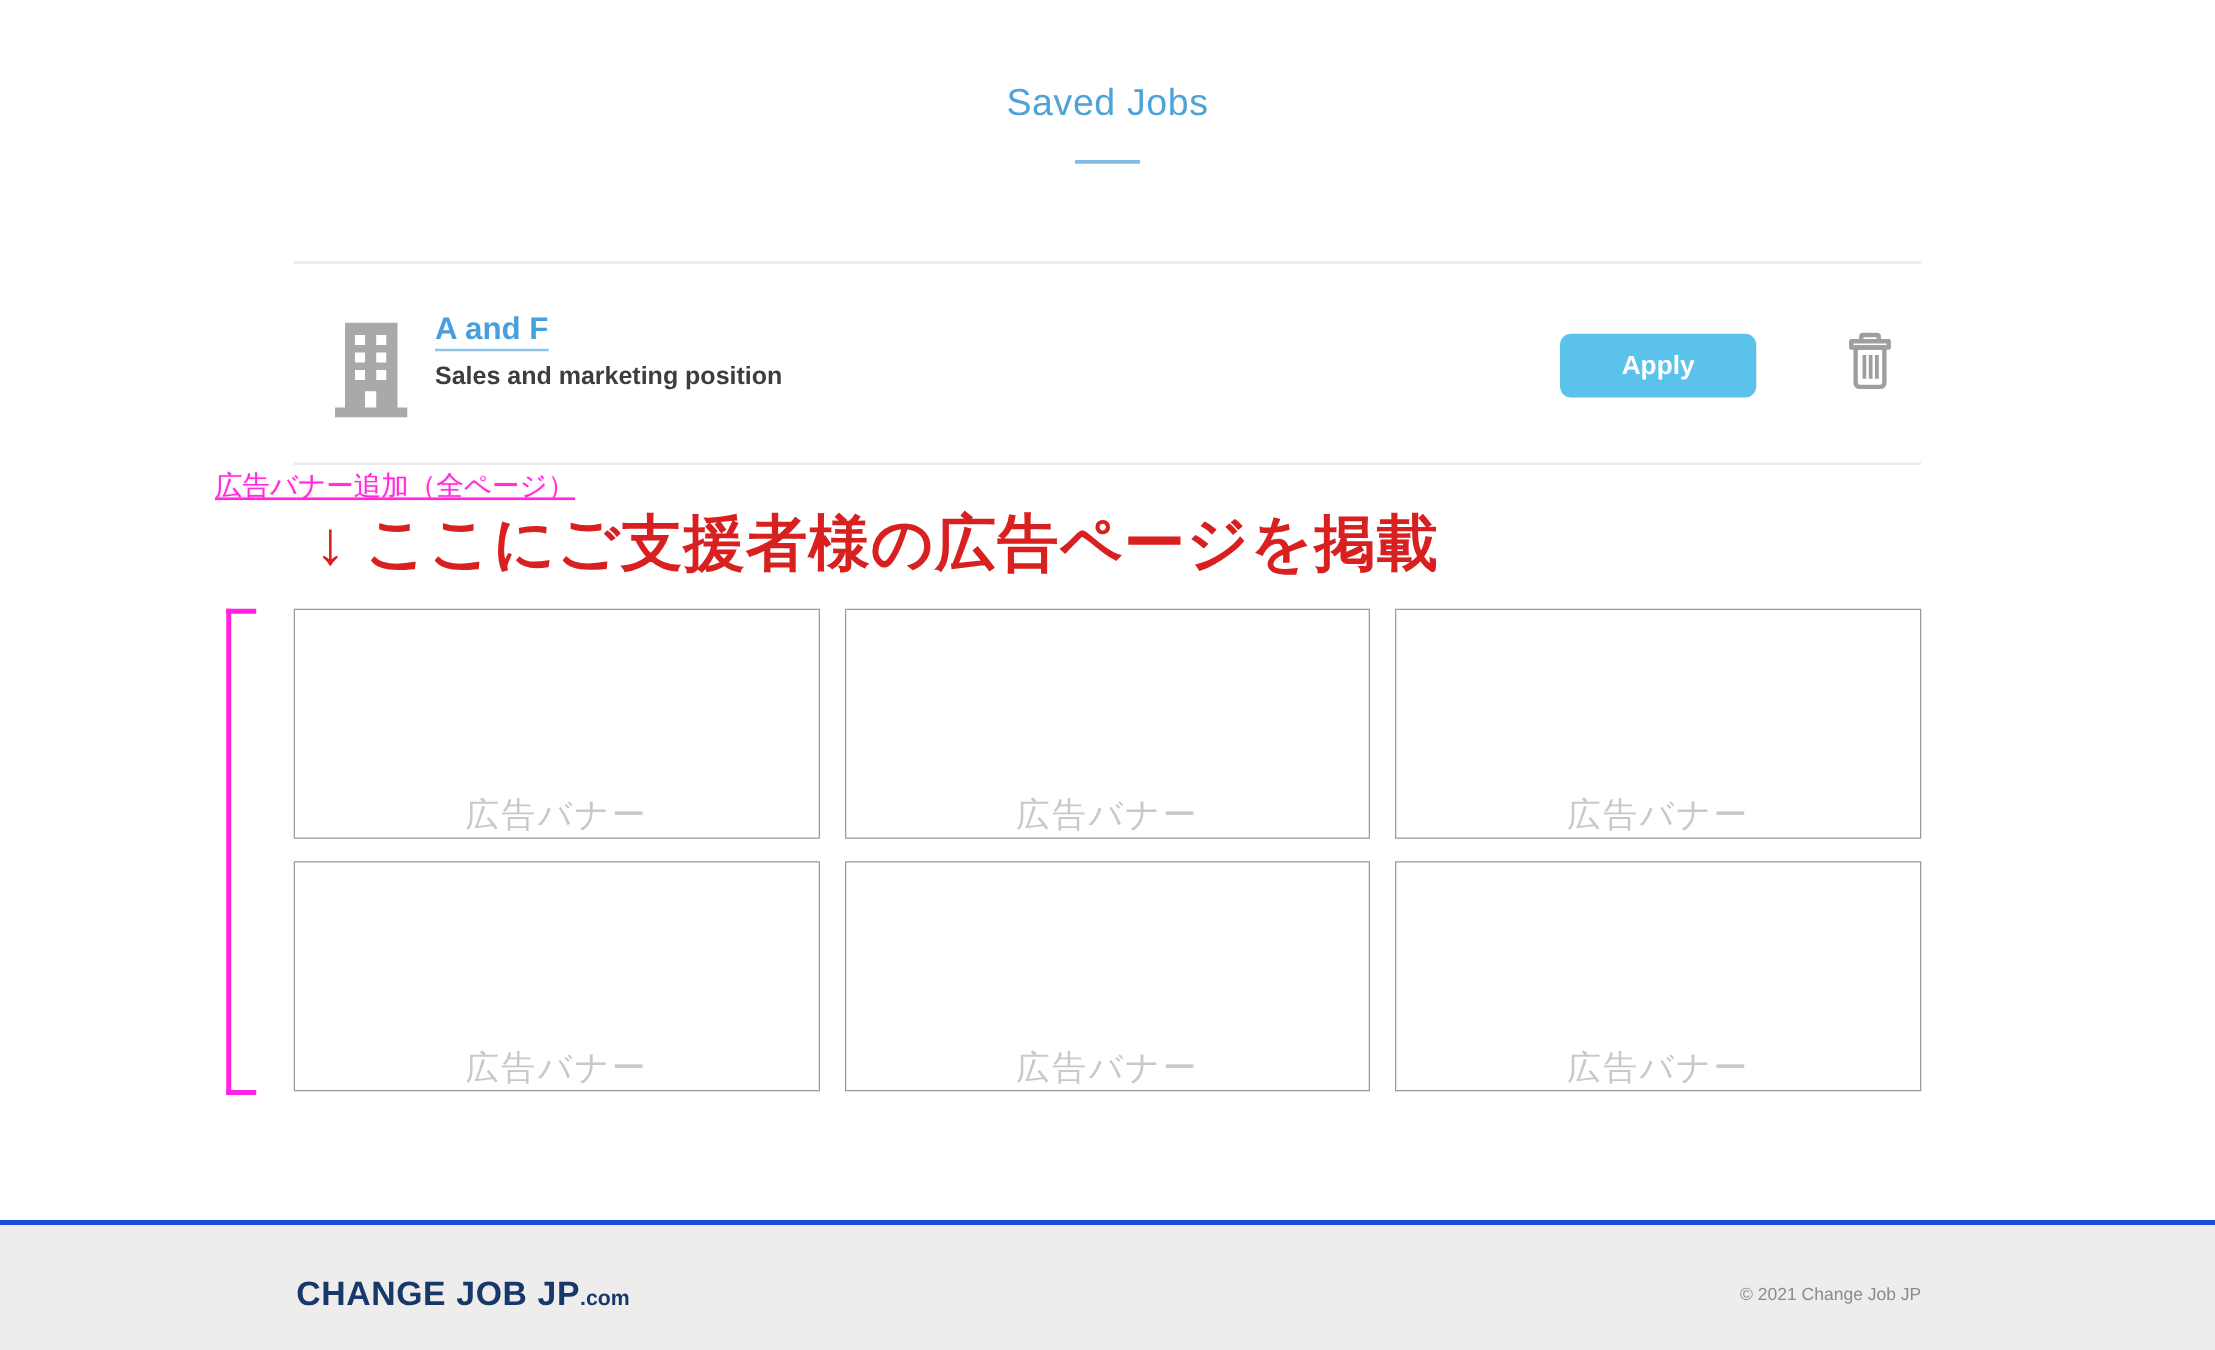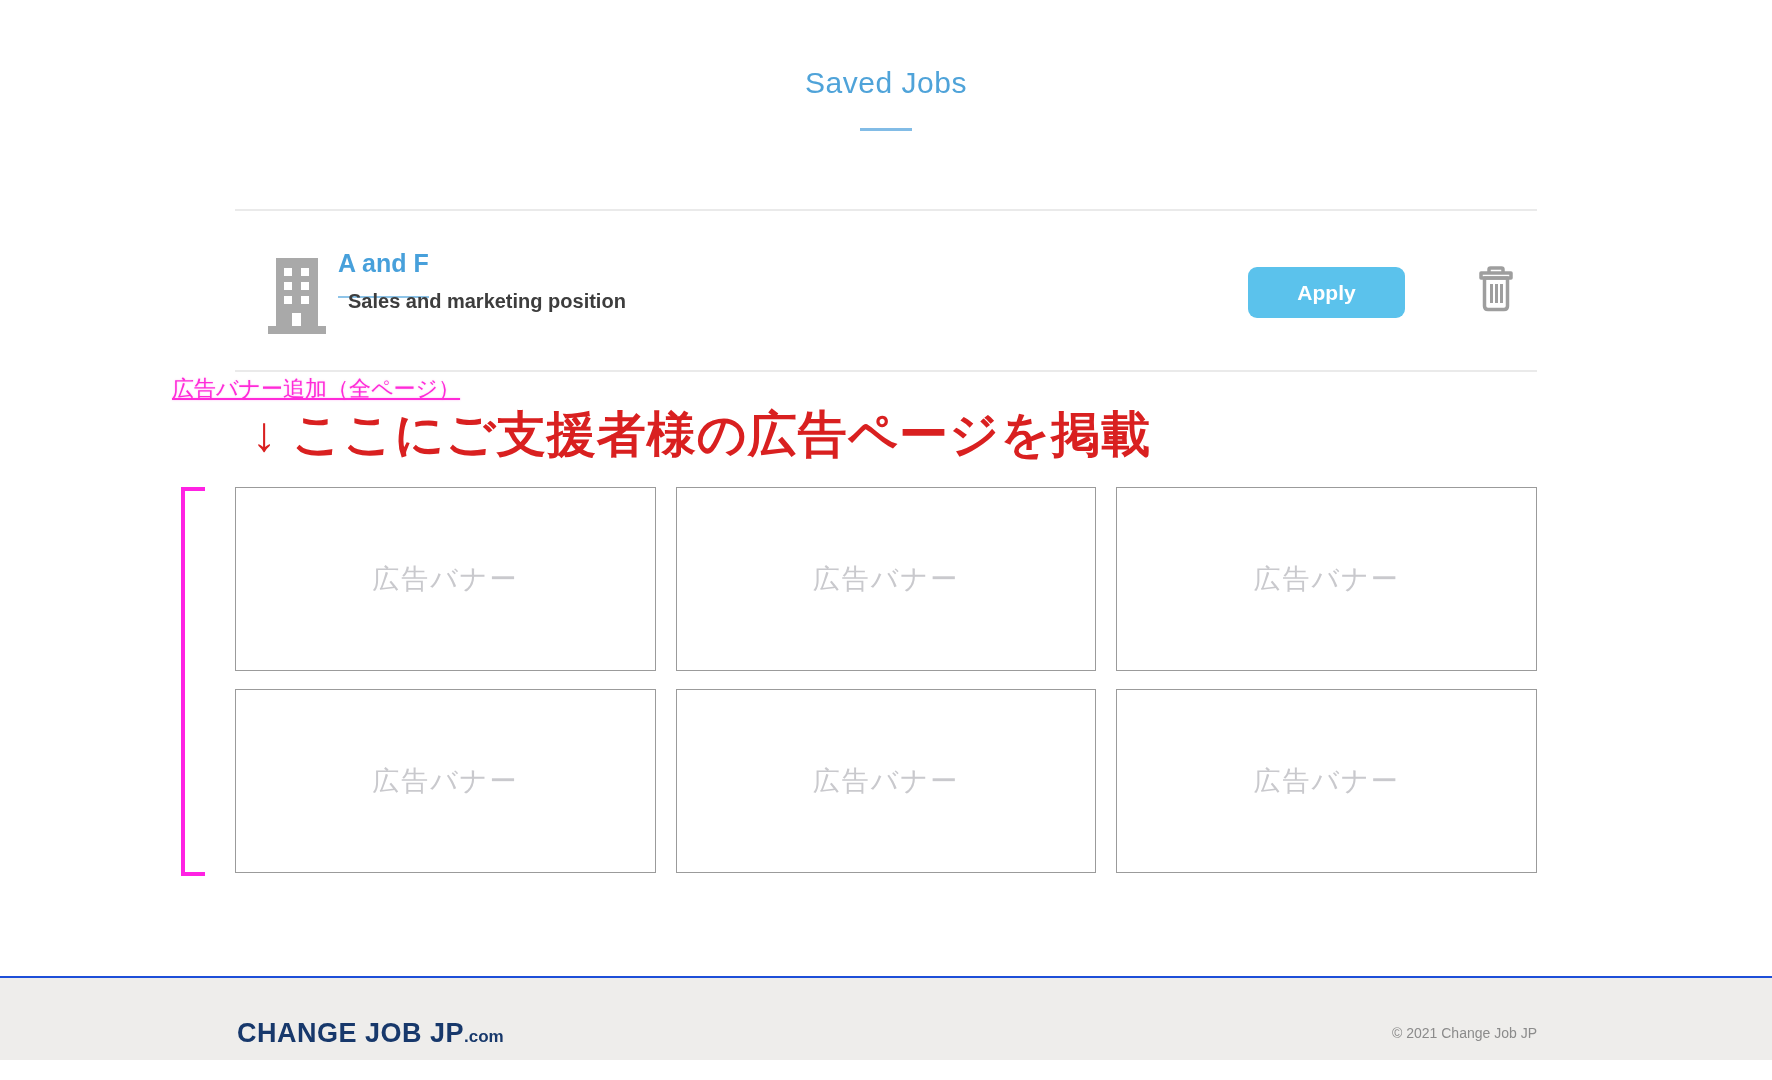--- a/index.html
+++ b/index.html
@@ -27,24 +27,24 @@
   .divider {
     position: absolute; left: 235px; width: 1302px; height: 2px;
     background: #eaeaea;
   }
   .divider.top { top: 209px; }
   .divider.mid { top: 370px; }
 
   
   .building-icon { position: absolute; left: 268px; top: 258px; }
   .job-company {
-    position: absolute; left: 338px; top: 249px;
+    position: absolute; left: 348px; top: 249px;
     font-size: 25px; font-weight: 700; color: #47a0db;
     text-decoration: none; border-bottom: 2px solid #8ec4e8;
-    padding-bottom: 18px; cursor: pointer;
+    padding-bottom: 1px; cursor: pointer;
   }
   .job-position {
     position: absolute; left: 348px; top: 290px;
     font-size: 20px; font-weight: 700; color: #3d3d3d;
   }
   .apply-button {
     position: absolute; left: 1248px; top: 267px;
     width: 157px; height: 51px;
     background: #5bc2ec; border: none; border-radius: 9px;
     color: #ffffff; font-size: 21px; font-weight: 600;
@@ -81,32 +81,32 @@
   .ad-grid {
     position: absolute; left: 235px; top: 487px; width: 1302px;
     display: grid;
     grid-template-columns: repeat(3, 1fr);
     column-gap: 20px; row-gap: 18px;
   }
   .ad-box {
     height: 184px;
     border: 1px solid #9b9b9b;
     background: #ffffff;
-    display: flex; align-items: center; justify-content: center;
+    display: flex; align-items: flex-end; justify-content: center;
   }
   .ad-box span {
     font-size: 27px; color: #c9c9cd; letter-spacing: 2px;
   }
 
   
   .footer {
     position: absolute; left: 0; top: 976px;
-    width: 1772px; height: 84px;
+    width: 1772px; height: 104px;
     background: #eeedeb;
-    border-top: 2px solid #1d4ed8;
+    border-top: 4px solid #1d4ed8;
   }
   .footer-logo {
     position: absolute; left: 237px; top: 40px;
     color: #17386b; text-decoration: none; cursor: pointer;
     white-space: nowrap;
   }
   .footer-logo .logo-main {
     font-size: 27px; font-weight: 700; letter-spacing: 0.5px;
   }
   .footer-logo .logo-suffix {

